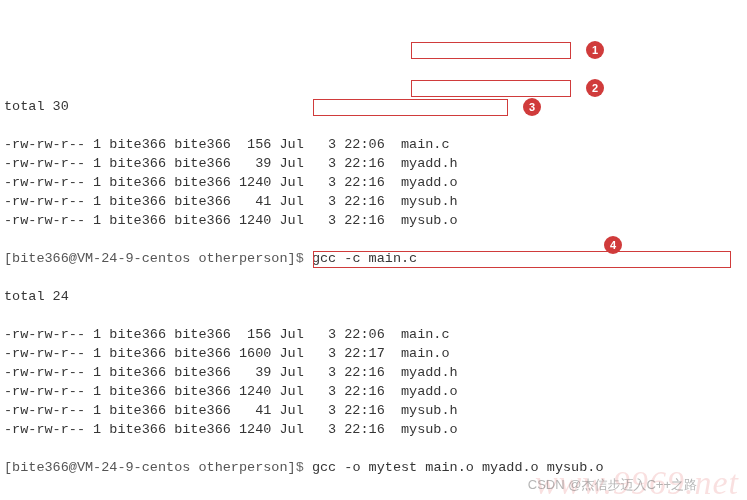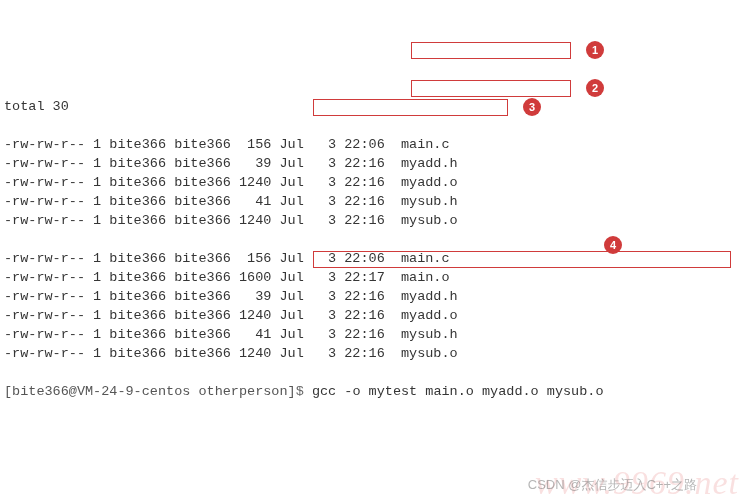--- a/index.html
+++ b/index.html
@@ -59,20 +59,22 @@
   }
 </style>
 </head>
 <body>
 
 
 
 <div class="term">
 <div>total 30</div>
 <div>-rw-rw-r-- 1 bite366 bite366  156 Jul   3 22:06  <span>main.c</span></div><div>-rw-rw-r-- 1 bite366 bite366   39 Jul   3 22:16  <span>myadd.h</span></div><div>-rw-rw-r-- 1 bite366 bite366 1240 Jul   3 22:16  <span>myadd.o</span></div><div>-rw-rw-r-- 1 bite366 bite366   41 Jul   3 22:16  <span>mysub.h</span></div><div>-rw-rw-r-- 1 bite366 bite366 1240 Jul   3 22:16  <span>mysub.o</span></div>
+<div><span class="prompt-user-host">[bite366@VM-24-9-centos otherperson]</span><span class="prompt-dollar">$</span> <span>gcc -c main.c</span></div>
+<div>total 24</div>
 <div>-rw-rw-r-- 1 bite366 bite366  156 Jul   3 22:06  <span>main.c</span></div><div>-rw-rw-r-- 1 bite366 bite366 1600 Jul   3 22:17  <span>main.o</span></div><div>-rw-rw-r-- 1 bite366 bite366   39 Jul   3 22:16  <span>myadd.h</span></div><div>-rw-rw-r-- 1 bite366 bite366 1240 Jul   3 22:16  <span>myadd.o</span></div><div>-rw-rw-r-- 1 bite366 bite366   41 Jul   3 22:16  <span>mysub.h</span></div><div>-rw-rw-r-- 1 bite366 bite366 1240 Jul   3 22:16  <span>mysub.o</span></div>
 <div><span class="prompt-user-host">[bite366@VM-24-9-centos otherperson]</span><span class="prompt-dollar">$</span> <span>gcc -o mytest main.o myadd.o mysub.o</span></div>
 
 
 
 
 
 
 </div>
 

